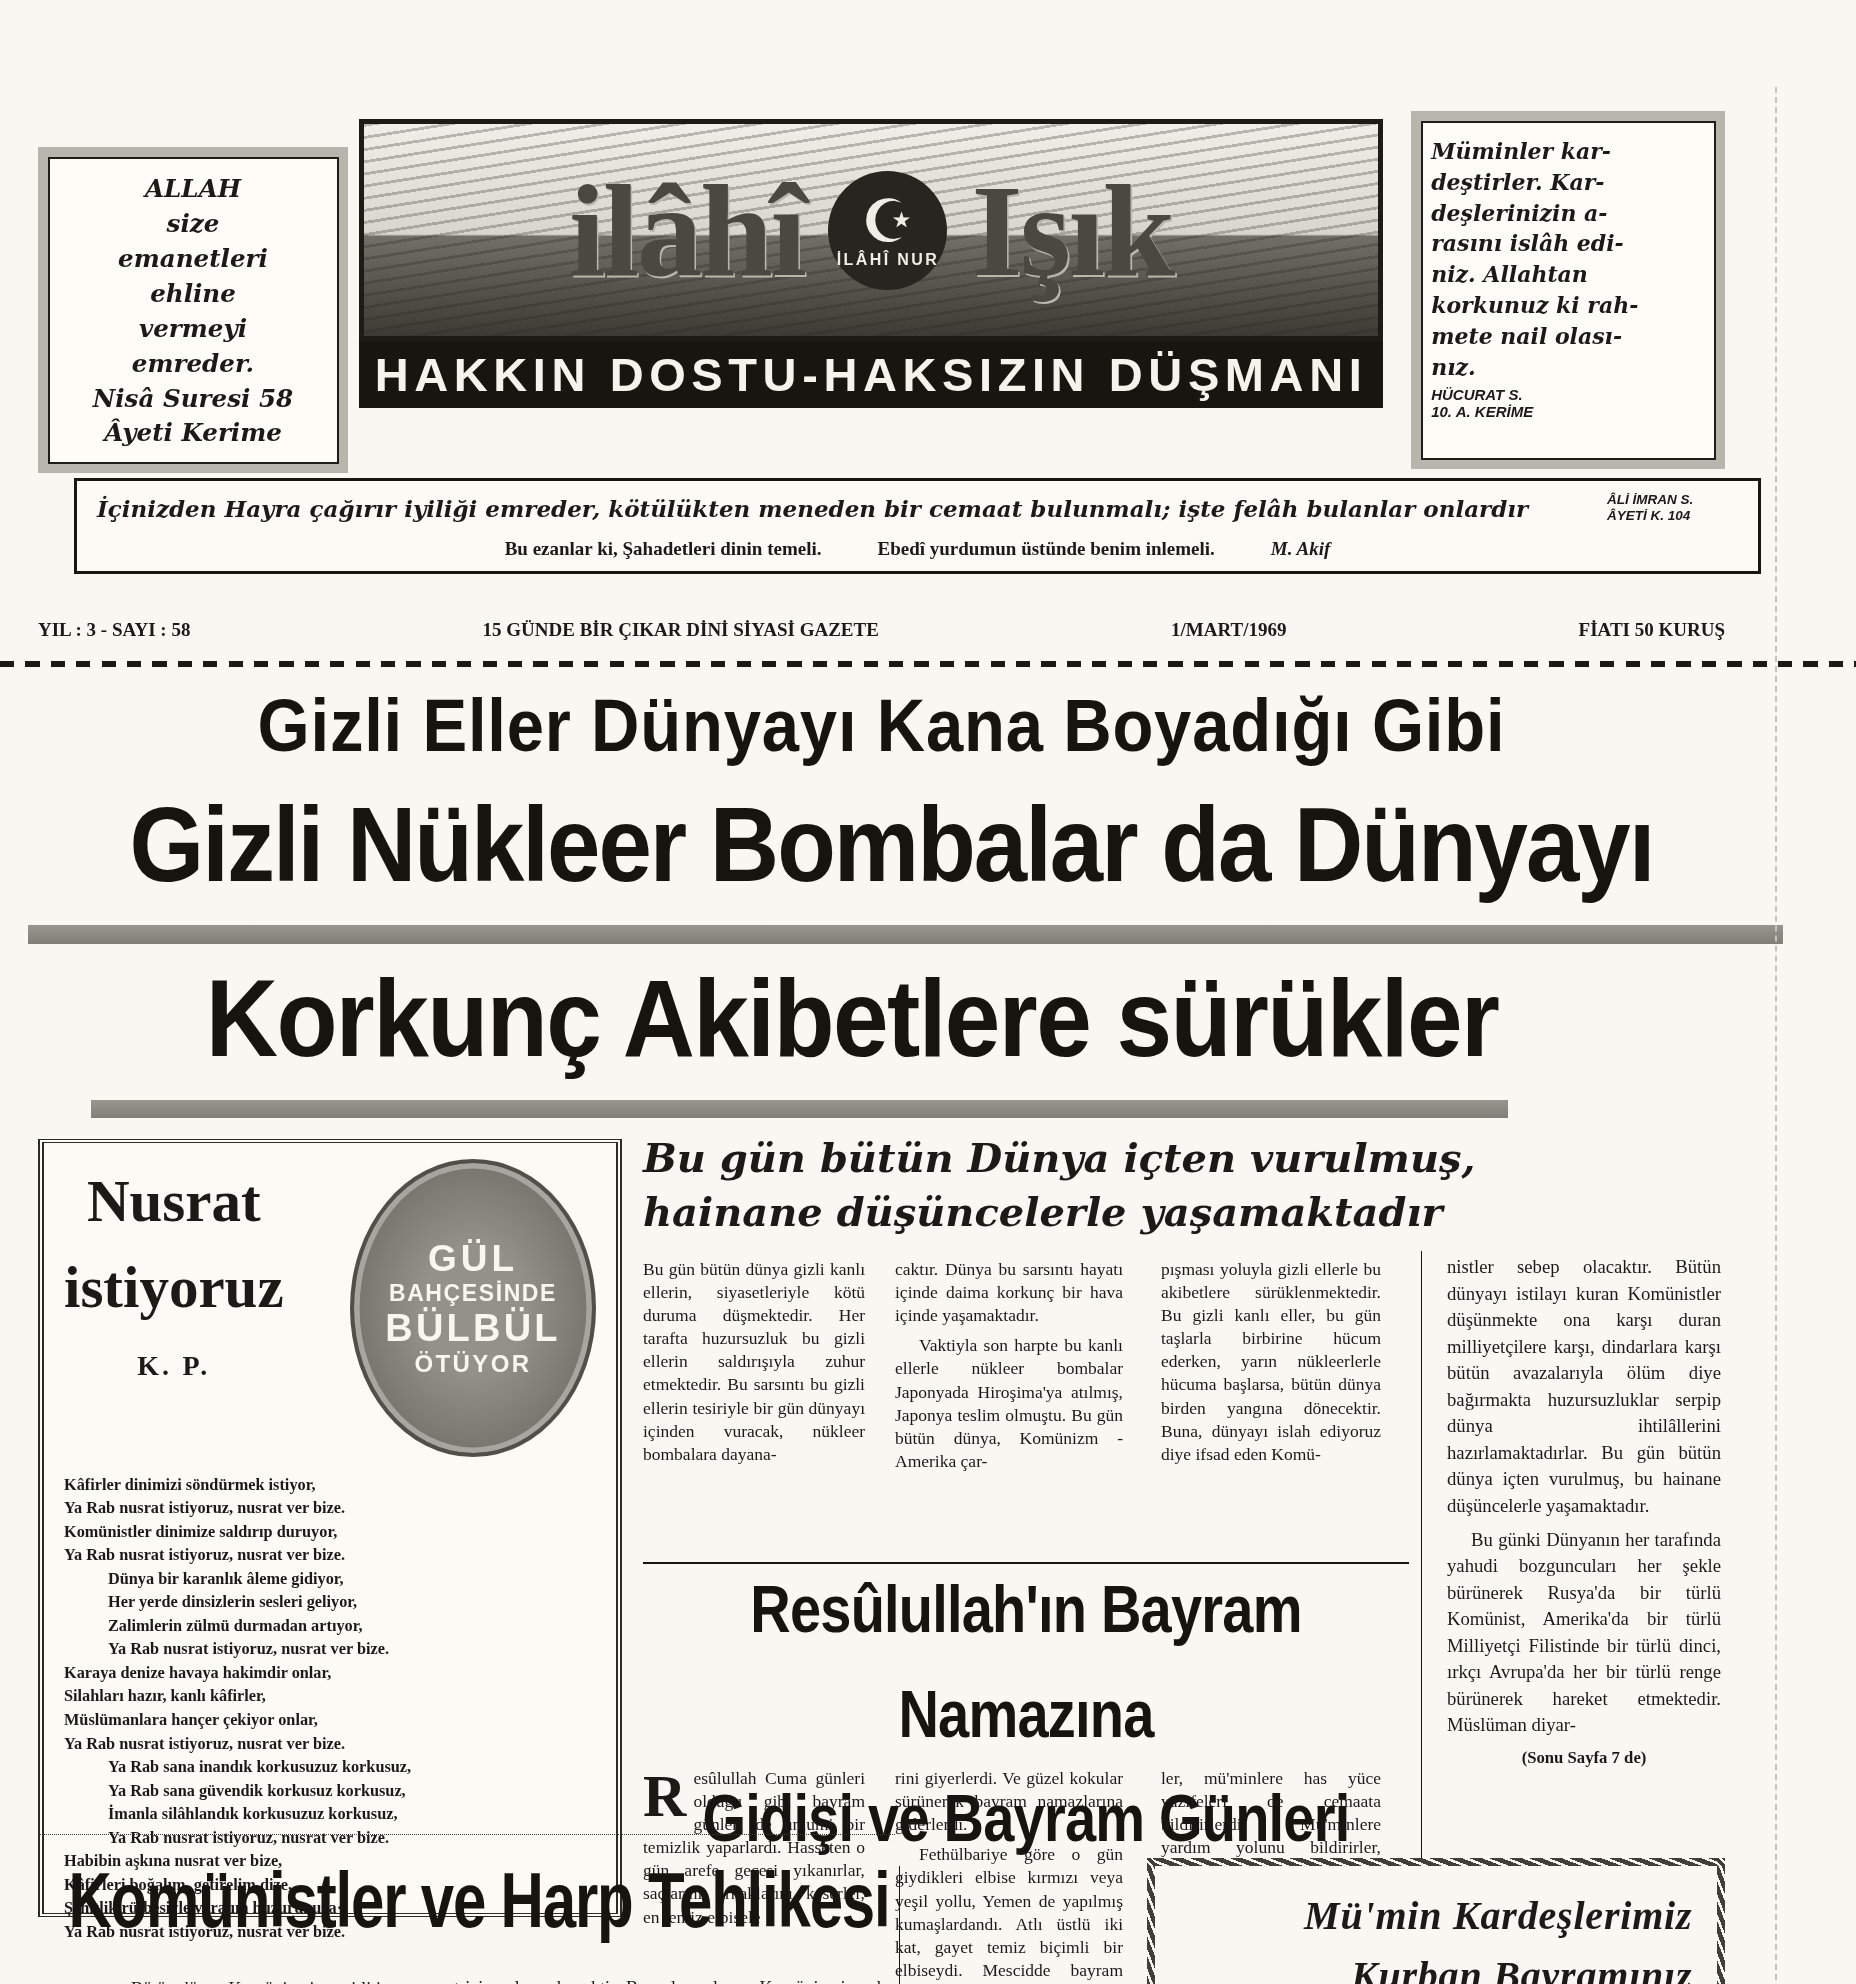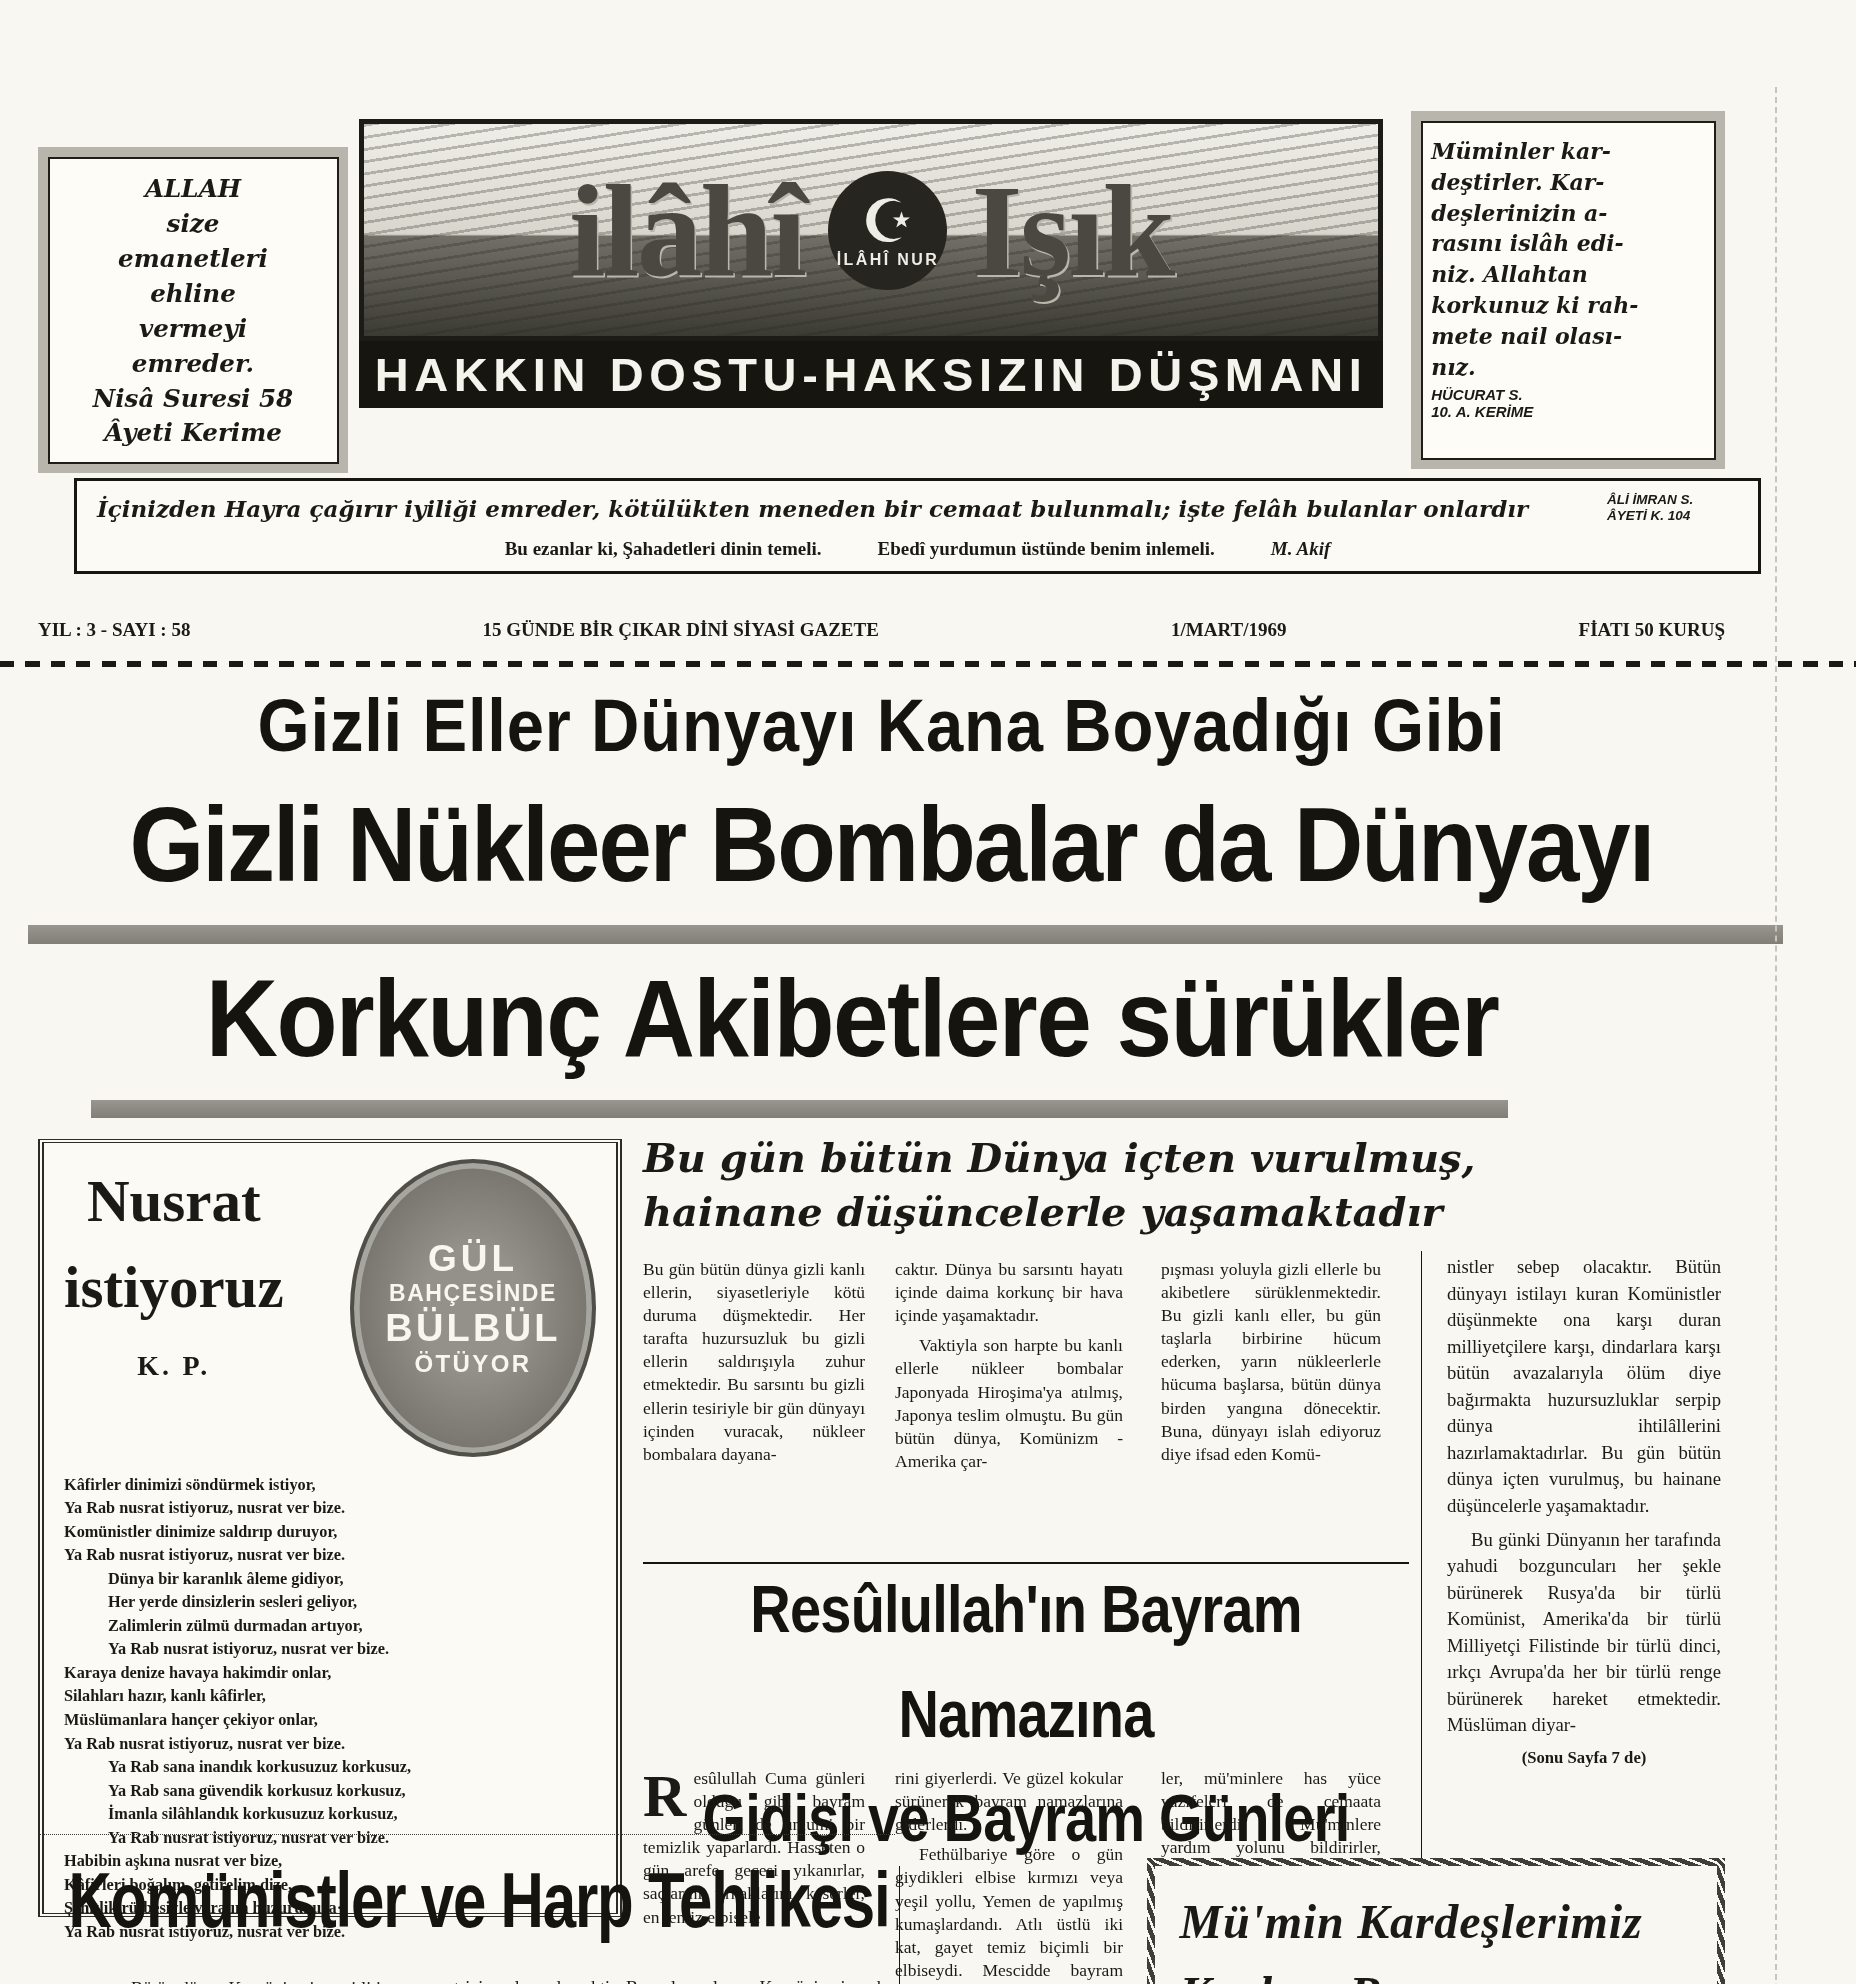--- a/index.html
+++ b/index.html
@@ -58,21 +58,21 @@
   #poem .ln{margin:4px 0;}
   #poem .in{padding-left:44px;}
   
   #a2-headline{font-size:56px;line-height:1.55;transform:scaleY(1.2);letter-spacing:-0.8px;}
   .dropcap{float:left;font-size:60px;line-height:.9;font-weight:700;padding:2.4px 7.1px 0 0;}
   
   #kom-headline{font-size:60px;transform:scaleY(1.3);letter-spacing:-1.2px;}
   
   #kurban{border:8px solid #444;border-image:repeating-linear-gradient(45deg,#3f3e38 0 8.7px,#f8f7f2 8.7px 13.5px) 20;
           background:#f8f7f2;padding:20px 24.6px;box-sizing:border-box;}
-  .kur-h{font-style:italic;font-weight:700;font-size:48px;line-height:1.5;text-align:left;letter-spacing:0.8px;}
+  .kur-h{font-style:italic;font-weight:700;font-size:40px;line-height:1.5;text-align:right;letter-spacing:0.8px;}
   .edge-dash{border-left:2px dashed #c6c4bb;}
 </style>
 </head>
 <body>
 
 <div id="paper">
 
   <div class="abs qbox" style="left:38px;top:147px;width:310px;height:326px;box-sizing:border-box;">
     <div class="inner script pre ctr" style="font-size:24.6px;line-height:1.42;">ALLAH
 size

